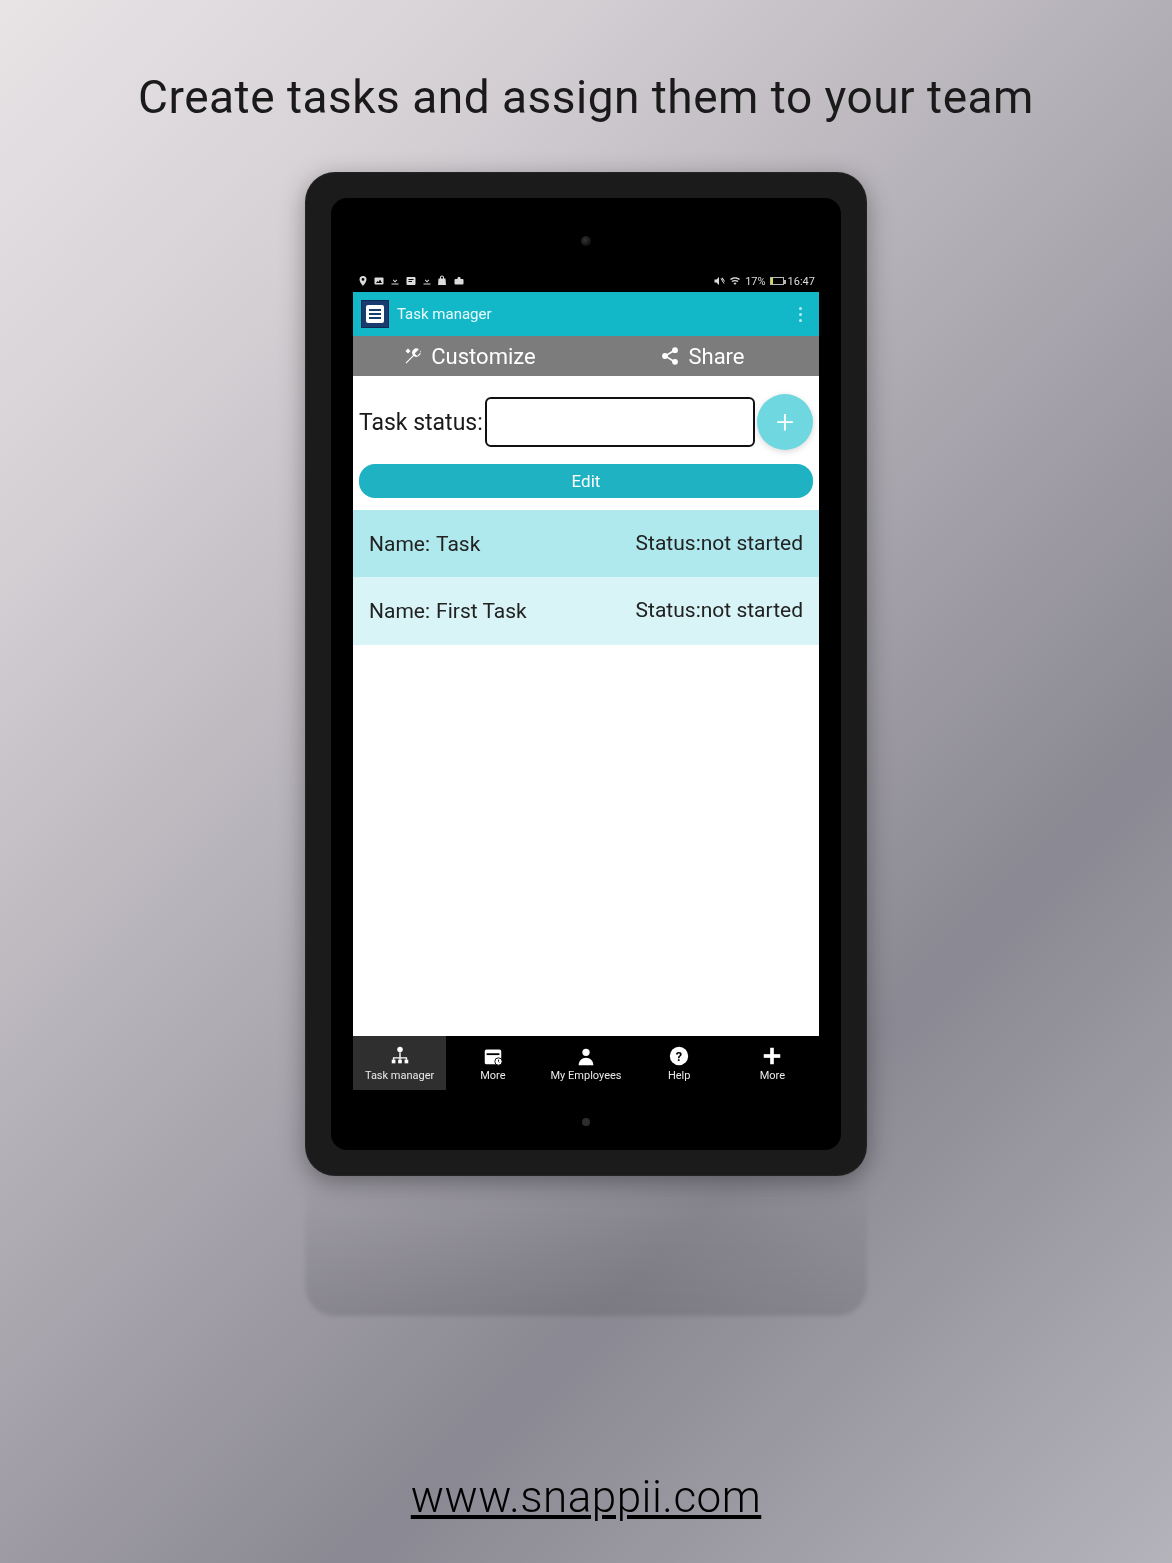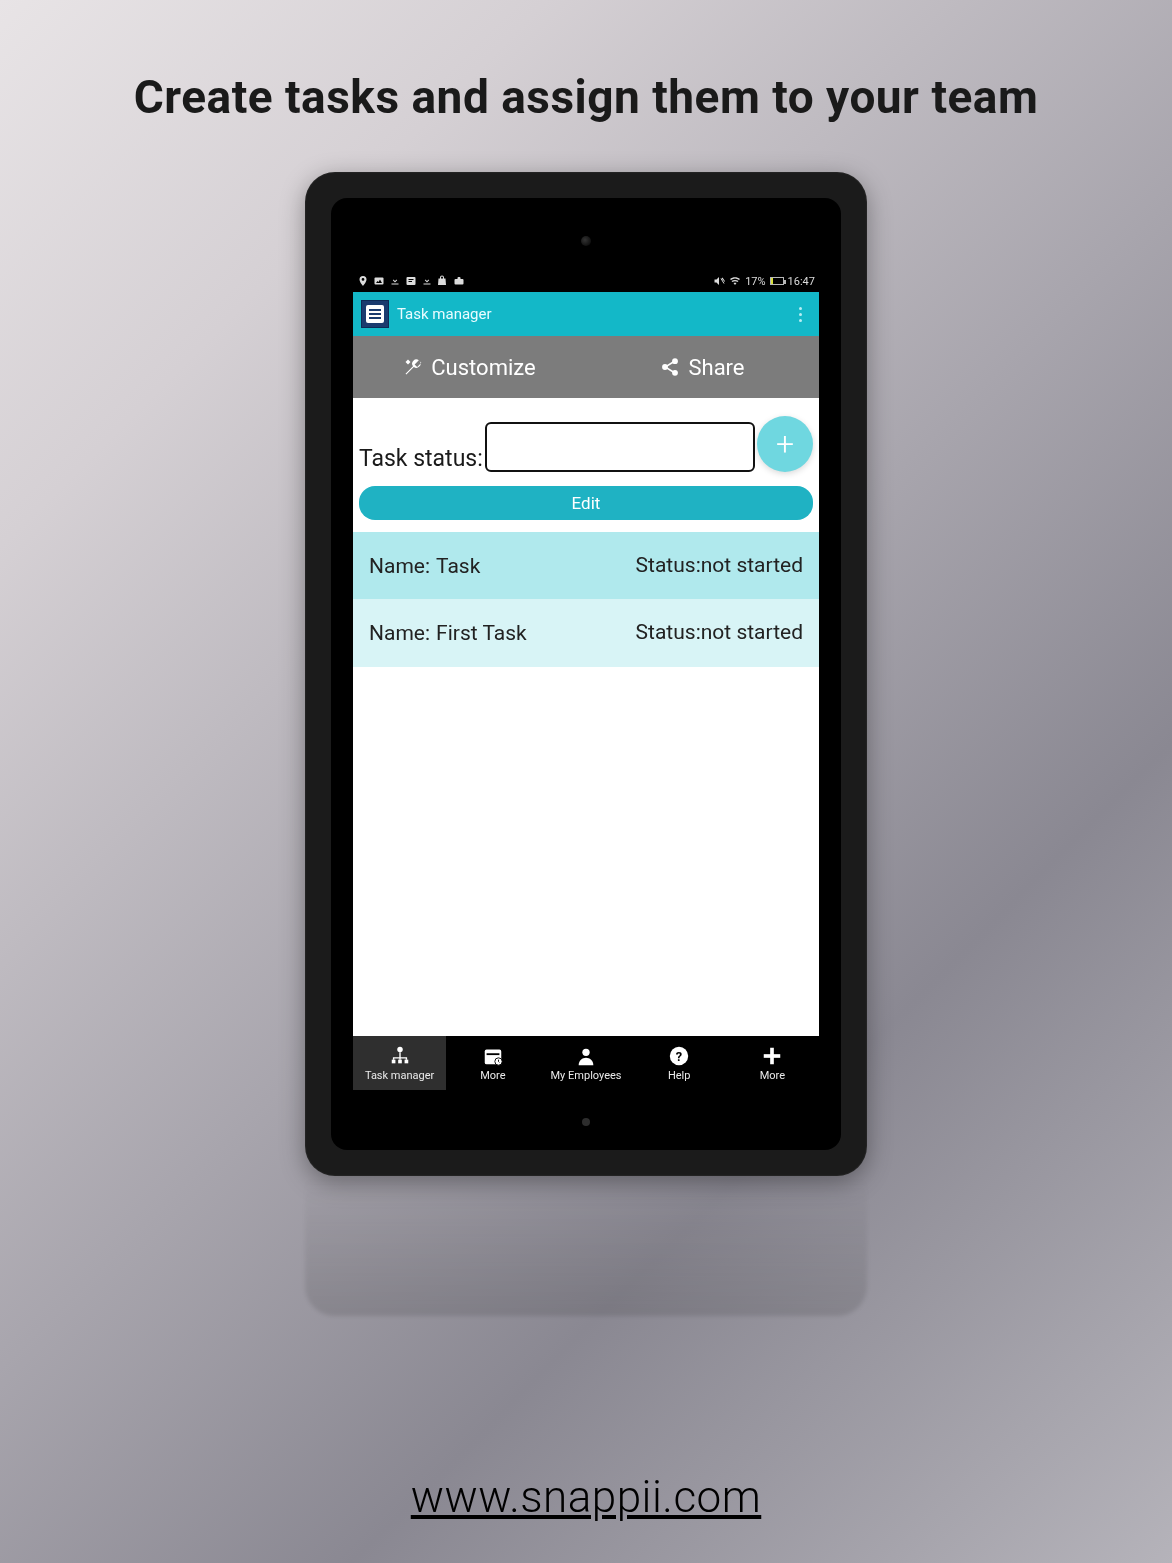--- a/index.html
+++ b/index.html
@@ -7,21 +7,21 @@
   body {
     background: linear-gradient(135deg, #e8e4e6 0%, #d5d0d4 20%, #a8a5ad 50%, #8a8892 70%, #b5b3ba 100%);
     position: relative;
   }
   .page-title {
     position: absolute;
     top: 70px;
     left: 0; right: 0;
     text-align: center;
     font-size: 46px;
-    font-weight: 700;
+    font-weight: 400;
     color: #1a1a1a;
     letter-spacing: 0.5px;
   }
   .page-footer {
     position: absolute;
     bottom: 40px;
     left: 0; right: 0;
     text-align: center;
     font-size: 44px;
     font-weight: 300;
@@ -111,38 +111,38 @@
   .app-icon-inner {
     width: 18px; height: 18px; background: #fff; border-radius: 2px; position: relative;
   }
   .app-icon-inner::after { content:""; position:absolute; left:3px; right:3px; top:4px; height:2px; background:#1a3b6e; box-shadow: 0 4px 0 #1a3b6e, 0 8px 0 #1a3b6e; }
   .appbar-title { font-size: 15px; color: #eafcff; flex: 1; }
   .appbar-overflow { width: 6px; display: flex; flex-direction: column; gap: 3px; margin-right: 6px; }
   .appbar-overflow span { width: 3px; height: 3px; background: #b8eef4; border-radius: 50%; }
 
   
   .toolbar {
-    height: 62px;
+    height: 40px;
     background: #7c7c7c;
     display: flex;
   }
   .toolbar-btn {
     flex: 1;
     display: flex; align-items: center; justify-content: center;
     gap: 8px;
     color: #fff;
     font-size: 22px;
     cursor: pointer;
   }
   .tool-ico { width: 20px; height: 20px; display: inline-block; }
 
   
   .content { flex: 1; background: #fff; display: flex; flex-direction: column; }
   .filter-row {
-    display: flex; align-items: flex-end;
+    display: flex; align-items: center;
     padding: 18px 6px 10px 6px;
     gap: 2px;
   }
   .filter-label { font-size: 23px; color: #1a1a1a; white-space: nowrap; }
   .filter-input {
     flex: 1;
     height: 50px;
     border: 2px solid #111;
     border-radius: 6px;
     background: #fff;

